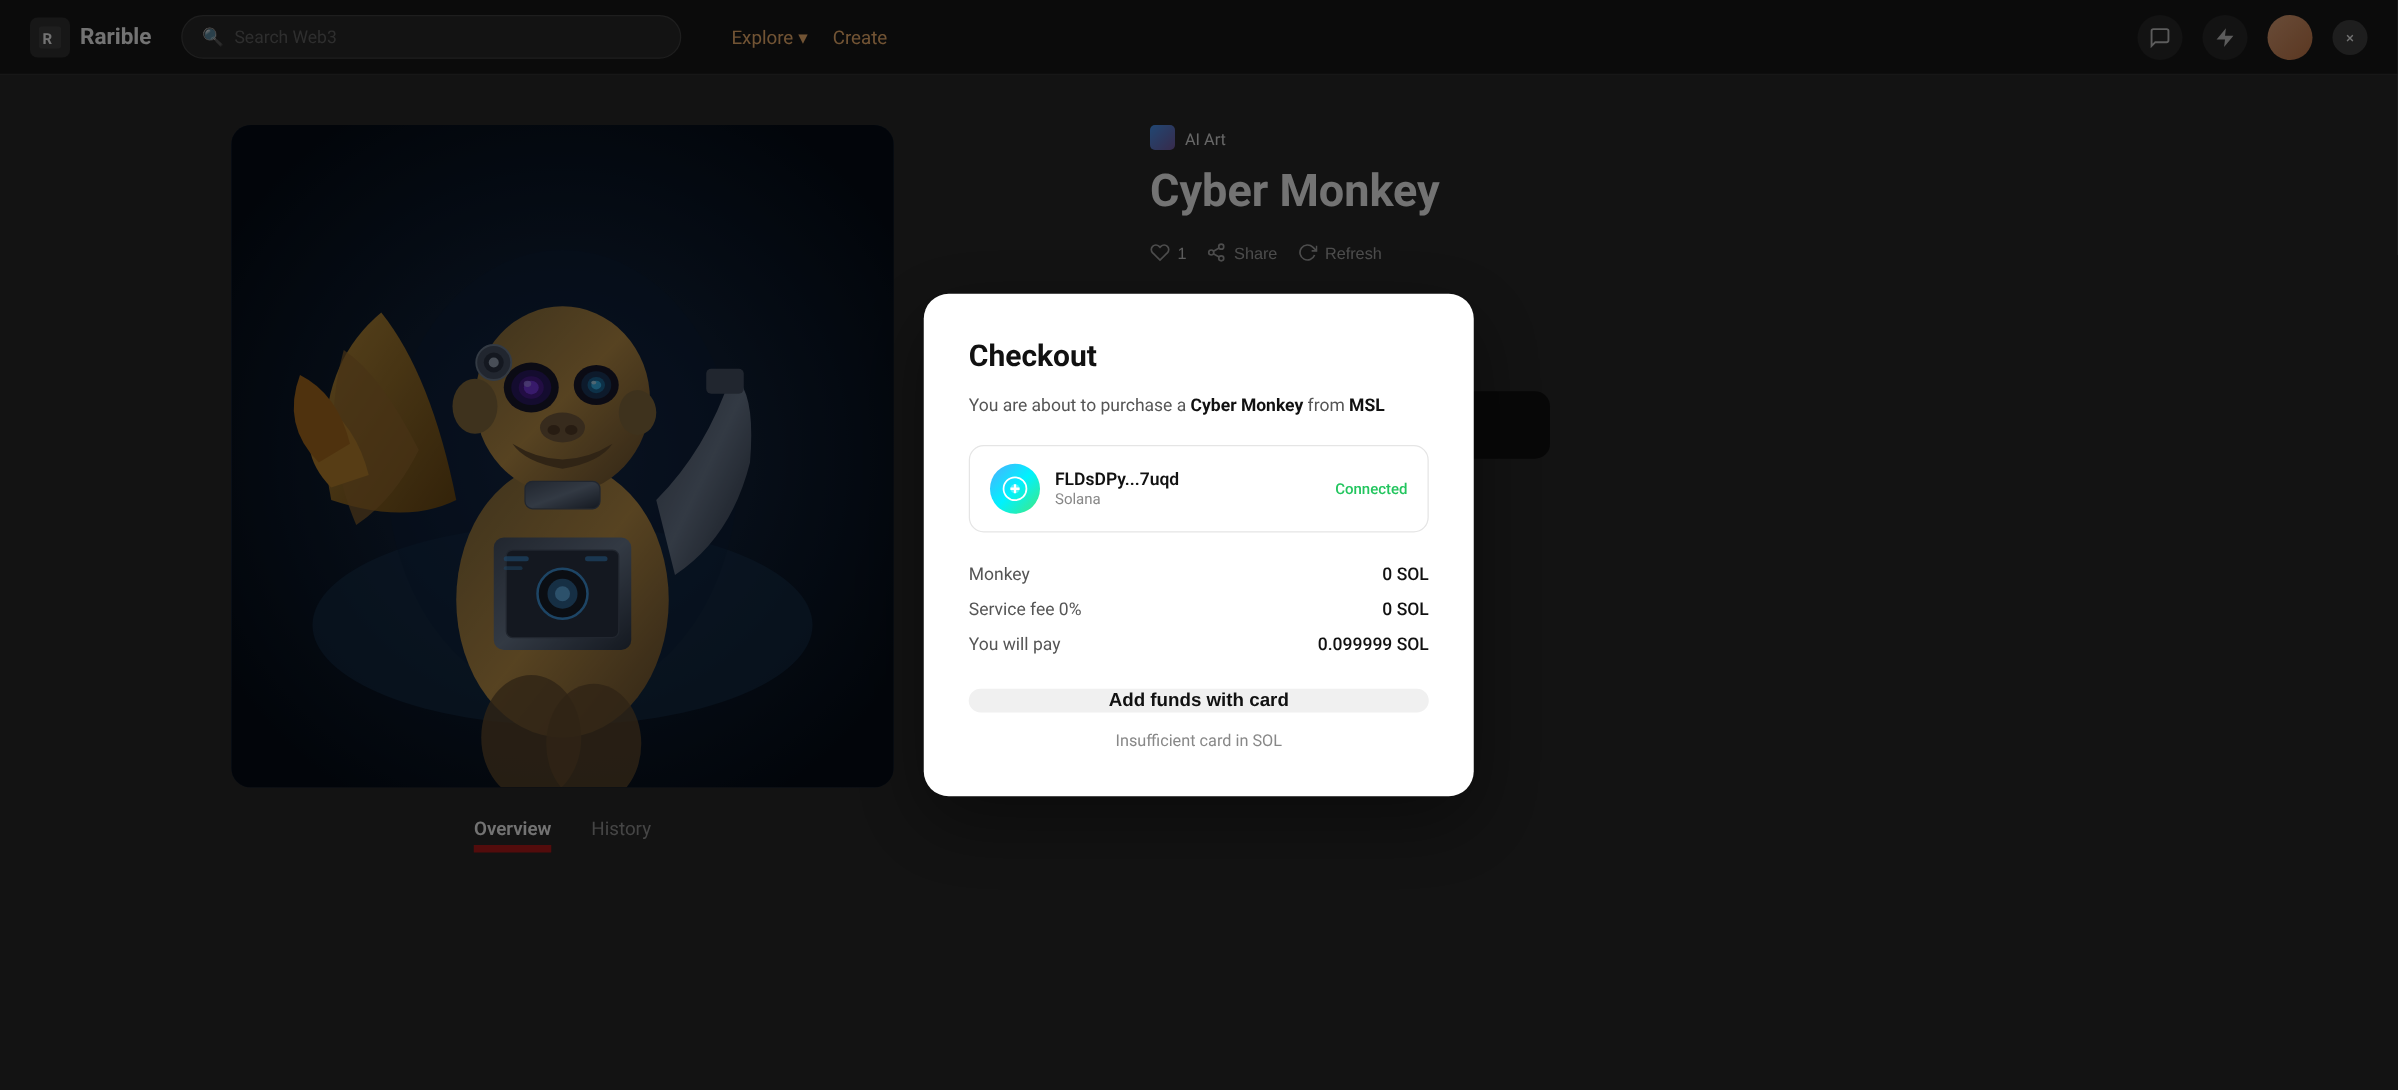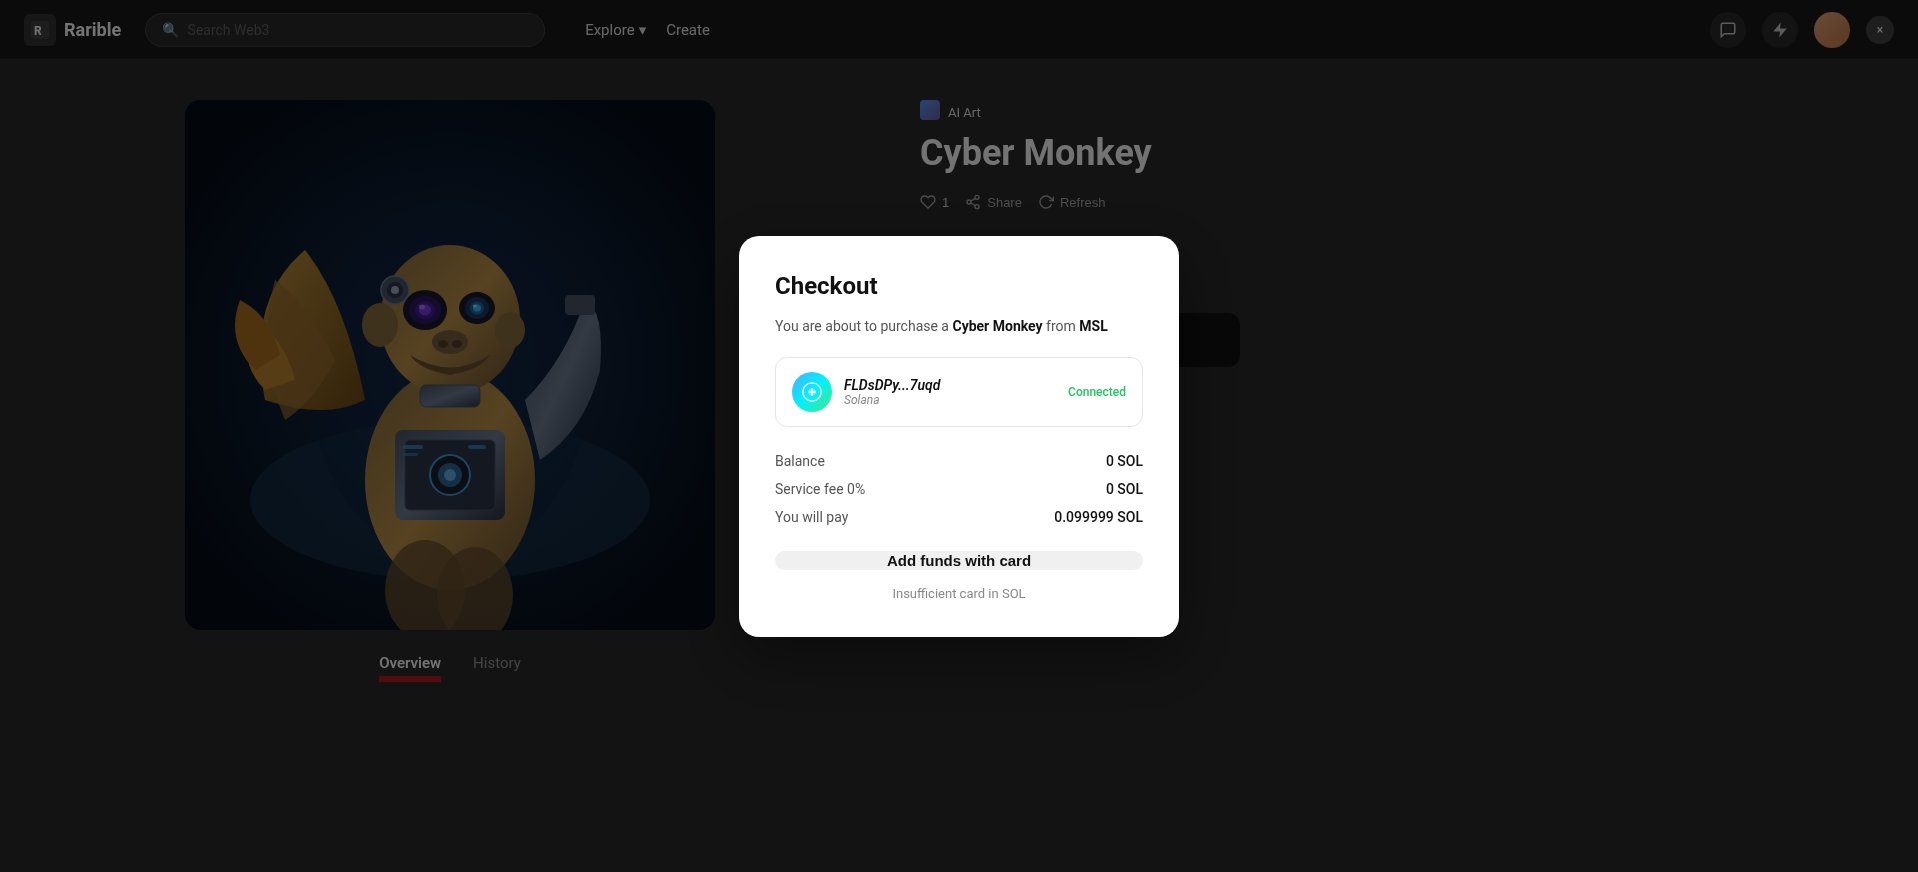--- a/index.html
+++ b/index.html
@@ -57,21 +57,21 @@
       align-items: center;
       gap: 8px;
     }
     .nav-links {
       display: flex;
       align-items: center;
       gap: 20px;
       margin-left: 16px;
     }
     .nav-link {
-      color: #e5e5e5;
+      color: #fdba74;
       font-size: 15px;
       cursor: pointer;
       display: flex;
       align-items: flex-start;
       gap: 4px;
     }
     .nav-right {
       margin-left: auto;
       display: flex;
       align-items: center;
@@ -320,21 +320,20 @@
       background: linear-gradient(135deg, #4facfe 0%, #00f2fe 50%, #43e97b 100%);
       display: flex;
       align-items: center;
       justify-content: center;
       color: #fff;
       font-size: 18px;
       flex-shrink: 0;
     }
     .wallet-info {
       flex: 1;
-      font-style: italic;
     }
     .wallet-address {
       font-size: 14px;
       font-weight: 600;
       color: #111;
     }
     .wallet-chain {
       font-size: 12px;
       color: #888;
     }
@@ -595,21 +594,21 @@
       </div>
       <div class="wallet-info">
         <div class="wallet-address">FLDsDPy...7uqd</div>
         <div class="wallet-chain">Solana</div>
       </div>
       <div class="wallet-connected-badge">Connected</div>
     </div>
 
     <div class="fees-table">
       <div class="fee-row">
-        <span class="fee-label">Balance</span>
+        <span class="fee-label">Monkey</span>
         <span class="fee-value">0 SOL</span>
       </div>
       <div class="fee-row">
         <span class="fee-label">Service fee 0%</span>
         <span class="fee-value">0 SOL</span>
       </div>
       <div class="fee-row">
         <span class="fee-label">You will pay</span>
         <span class="fee-value">0.099999 SOL</span>
       </div>

